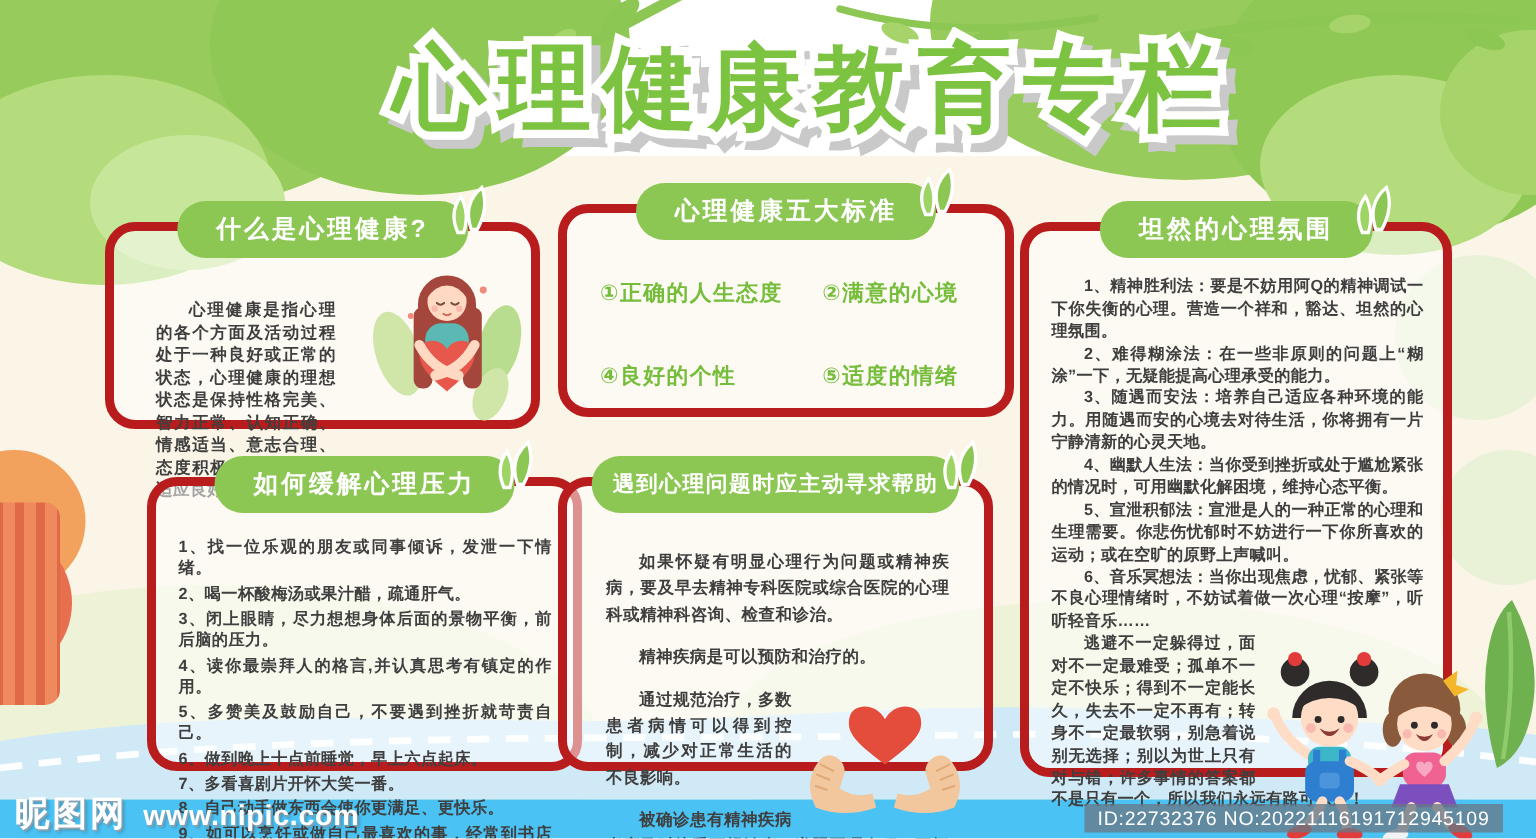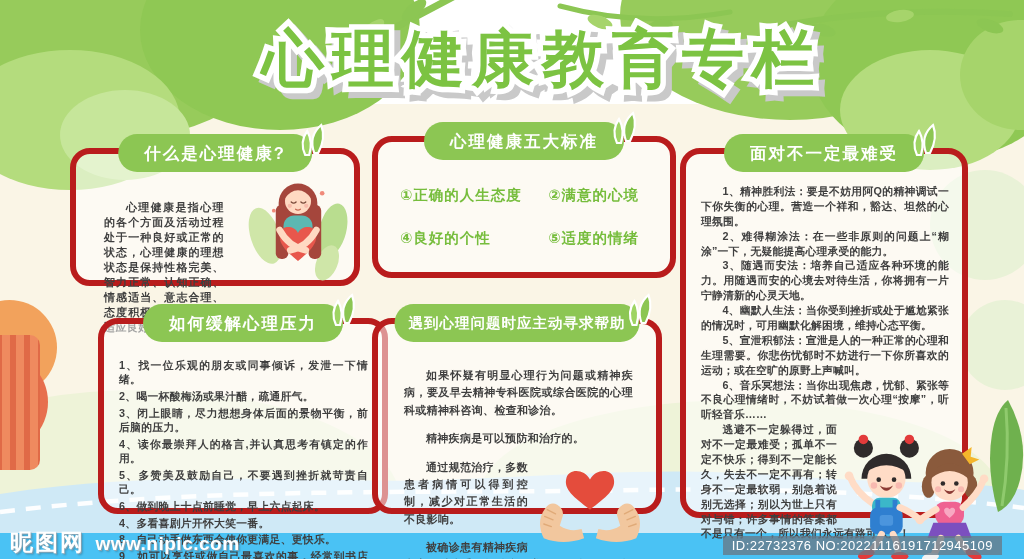--- a/index.html
+++ b/index.html
@@ -40,21 +40,21 @@
   .pill-small{font-size:14.5px;padding:0 14px;letter-spacing:1px;}
   .panel-body{color:#3f3f3f;font-weight:bold;text-align:justify;}
   
   .what-body{padding:34px 118px 8px 16px;font-size:11px;line-height:1.36;letter-spacing:0.4px;}
   .what-body p{margin:12px;text-indent:2em;}
   .woman-svg{position:absolute;right:4px;top:18px;width:104px;height:116px;}
   
   .relieve-body{padding:34px 14px 8px 15px;font-size:10.8px;line-height:1.32;letter-spacing:0.3px;}
   .relieve-body div{margin-bottom:2.5px;}
   
-  .five-body{padding:44px 10px 8px 22px;display:grid;grid-template-columns:57% 43%;row-gap:24px;
+  .five-body{padding:44px 10px 8px 22px;display:grid;grid-template-columns:57% 43%;row-gap:36px;
     color:#76bd3c;font-size:14.5px;font-weight:bold;letter-spacing:1px;}
   
   .seek-body{padding:32px 12px 6px 15px;font-size:11px;line-height:1.58;letter-spacing:0.3px;}
   .seek-body p{margin:11px;text-indent:2em;}
   .heart-float{float:right;width:112px;height:84px;margin:2px -2px 0 6px;position:relative;}
   .heart-float svg{position:absolute;left:0;top:0;width:112px;height:84px;}
   
   .happy-body{padding:30px 13px 6px 15px;font-size:10.8px;line-height:1.38;letter-spacing:0.2px;}
   .happy-body p{margin:0;text-indent:2em;}
   .kids-float{float:right;width:136px;height:96px;margin:4px -28px 0 4px;position:relative;}
@@ -166,21 +166,21 @@
     <div class="five-body">
       <span>①正确的人生态度</span>
       <span>②满意的心境</span>
       <span>④良好的个性</span>
       <span>⑤适度的情绪</span>
     </div>
   </div>
 
   <div class="panel" style="left:680px;top:148px;width:288px;height:370px;">
     <div class="pill">
-      <span>面对不一定最难受</span>
+      <span>坦然的心理氛围</span>
       <svg class="leafdecor" viewBox="0 0 32 38">
         <path d="M18,32 Q12,15 25,4 Q30,17 22,32 Z" fill="#8cc653" stroke="#ffffff" stroke-width="2.2"></path>
         <path d="M9,34 Q3,21 11,10 Q17,21 13,34 Z" fill="#9ed463" stroke="#ffffff" stroke-width="2.2"></path>
       </svg>
     </div>
     <div class="panel-body happy-body">
       <p>1、精神胜利法：要是不妨用阿Q的精神调试一下你失衡的心理。营造一个祥和，豁达、坦然的心理氛围。</p>
       <p>2、难得糊涂法：在一些非原则的问题上“糊涂”一下，无疑能提高心理承受的能力。</p>
       <p>3、随遇而安法：培养自己适应各种环境的能力。用随遇而安的心境去对待生活，你将拥有一片宁静清新的心灵天地。</p>
       <p>4、幽默人生法：当你受到挫折或处于尴尬紧张的情况时，可用幽默化解困境，维持心态平衡。</p>
@@ -250,21 +250,21 @@
         <path d="M9,34 Q3,21 11,10 Q17,21 13,34 Z" fill="#9ed463" stroke="#ffffff" stroke-width="2.2"></path>
       </svg>
     </div>
     <div class="panel-body relieve-body">
       <div>1、找一位乐观的朋友或同事倾诉，发泄一下情绪。</div>
       <div>2、喝一杯酸梅汤或果汁醋，疏通肝气。</div>
       <div>3、闭上眼睛，尽力想想身体后面的景物平衡，前后脑的压力。</div>
       <div>4、读你最崇拜人的格言,并认真思考有镇定的作用。</div>
       <div>5、多赞美及鼓励自己，不要遇到挫折就苛责自己。</div>
       <div>6、做到晚上十点前睡觉，早上六点起床。</div>
-      <div>4、多看喜剧片开怀大笑一番。</div>
+      <div>7、多看喜剧片开怀大笑一番。</div>
       <div>8、自己动手做东西会使你更满足、更快乐。</div>
       <div>9、如可以烹饪或做自己最喜欢的事，经常到书店走走，读一些励志的书籍，漫画集幽默文选。</div>
     </div>
   </div>
 
   <div class="panel" style="left:372px;top:318px;width:290px;height:196px;">
     <div class="pill pill-small">
       <span>遇到心理问题时应主动寻求帮助</span>
       <svg class="leafdecor" viewBox="0 0 32 38">
         <path d="M18,32 Q12,15 25,4 Q30,17 22,32 Z" fill="#8cc653" stroke="#ffffff" stroke-width="2.2"></path>

